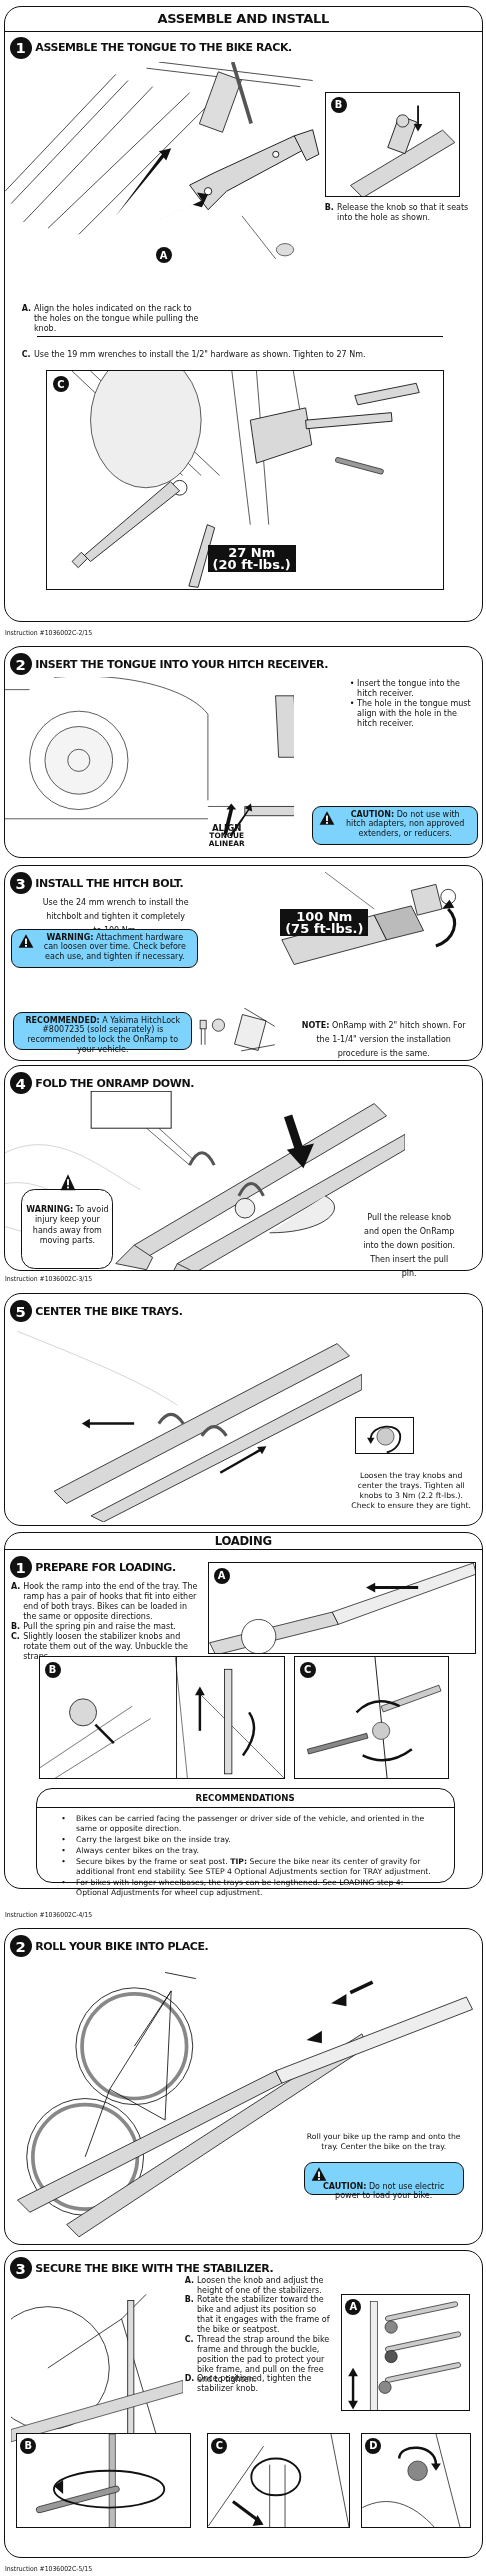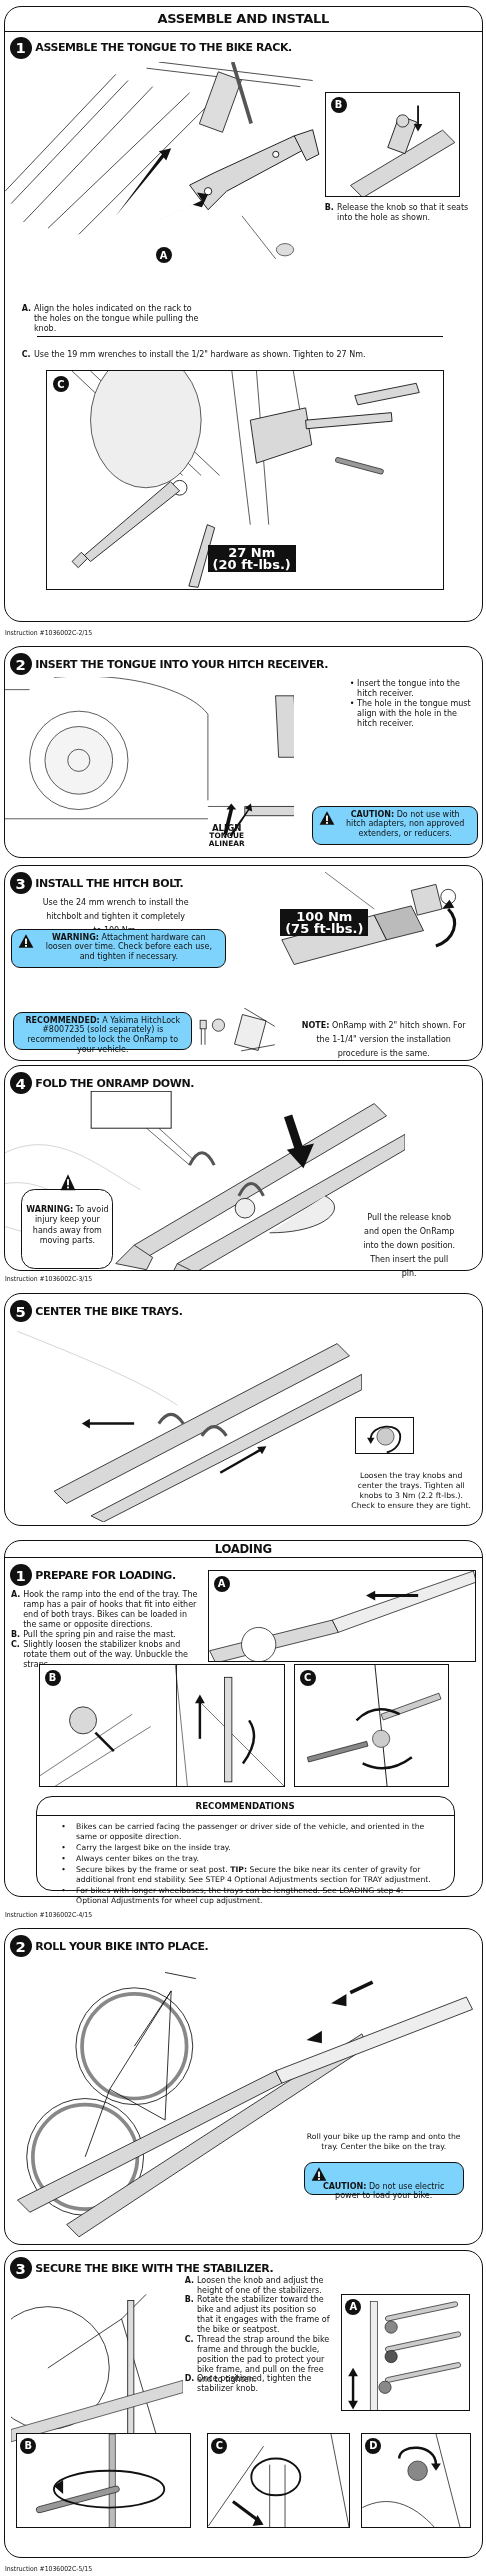--- a/index.html
+++ b/index.html
@@ -162,21 +162,21 @@
     <div class="ct"><b>CAUTION:</b> <span>Do not use with hitch adapters, non approved extenders, or reducers.</span></div>
   </div>
 </div>
 
 <div class="panel" style="top:865px;height:196px;">
   <div class="step-head" style="left:4.9px;top:6.2px;">
     <div class="step-num">3</div>
     <div class="step-title">INSTALL THE HITCH BOLT.</div>
   </div>
   <div class="txt center" style="left:37px;top:29.6px;width:148px;">Use the 24 mm wrench to install the hitchbolt and tighten it completely to 100 Nm.</div>
-  <div class="callout" style="left:6.2px;top:63px;width:215px;height:39px;">
+  <div class="callout" style="left:6.2px;top:63px;width:187px;height:39px;">
     <svg class="ic" width="16" height="16" viewBox="0 0 26 26">
         <path d="M13 2 L25 24 L1 24 Z" fill="#111"></path>
         <rect x="11.5" y="9" width="3" height="9" fill="#fff"></rect>
         <rect x="11.5" y="19.5" width="3" height="3" fill="#fff"></rect>
       </svg>
     <div class="ct"><b>WARNING:</b> <span>Attachment hardware can loosen over time. Check before each use, and tighten if necessary.</span></div>
   </div>
   <div class="callout" style="left:8.6px;top:146px;width:179px;height:38px;">
     <div class="ct"><b>RECOMMENDED:</b> <span>A Yakima HitchLock #8007235 (sold separately) is recommended to lock the OnRamp to your vehicle.</span></div>
   </div>
@@ -278,21 +278,21 @@
   <div class="figbox" style="left:350px;top:123px;width:59px;height:37px;">
     <svg width="59" height="37" viewBox="0 0 96 60">
       <circle cx="48" cy="30" r="14" fill="#ccc" stroke="#111"></circle>
       <path d="M24 34 C 24 10, 72 6, 72 30 C 72 48, 56 55, 50 56" stroke="#111" stroke-width="3" fill="none"></path>
       <polygon points="18,32 30,32 24,42" fill="#111"></polygon>
     </svg>
   </div>
   <div class="txt center" style="left:345px;top:177px;width:123px;font-size:7.7px;line-height:9.9px;">Loosen the tray knobs and center the trays. Tighten all knobs to 3 Nm (2.2 ft-lbs.). Check to ensure they are tight.</div>
 </div>
 
-<div class="panel" style="top:1532px;height:357px;margin-top:8px;">
+<div class="panel" style="top:1532px;height:357px;">
   <div class="panel-head" style="height:17px;font-size:11.7px;">LOADING</div>
   <div class="step-head" style="left:4.9px;top:23.4px;">
     <div class="step-num">1</div>
     <div class="step-title">PREPARE FOR LOADING.</div>
   </div>
   <div class="list-item" style="left:6.2px;top:49px;width:191px;">
     <span class="lbl">A.</span>
     <div class="body">Hook the ramp into the end of the tray. The ramp has a pair of hooks that fit into either end of both trays.  Bikes can be loaded in the same or opposite directions.</div>
   </div>
   <div class="list-item" style="left:6.2px;top:89px;width:191px;">

